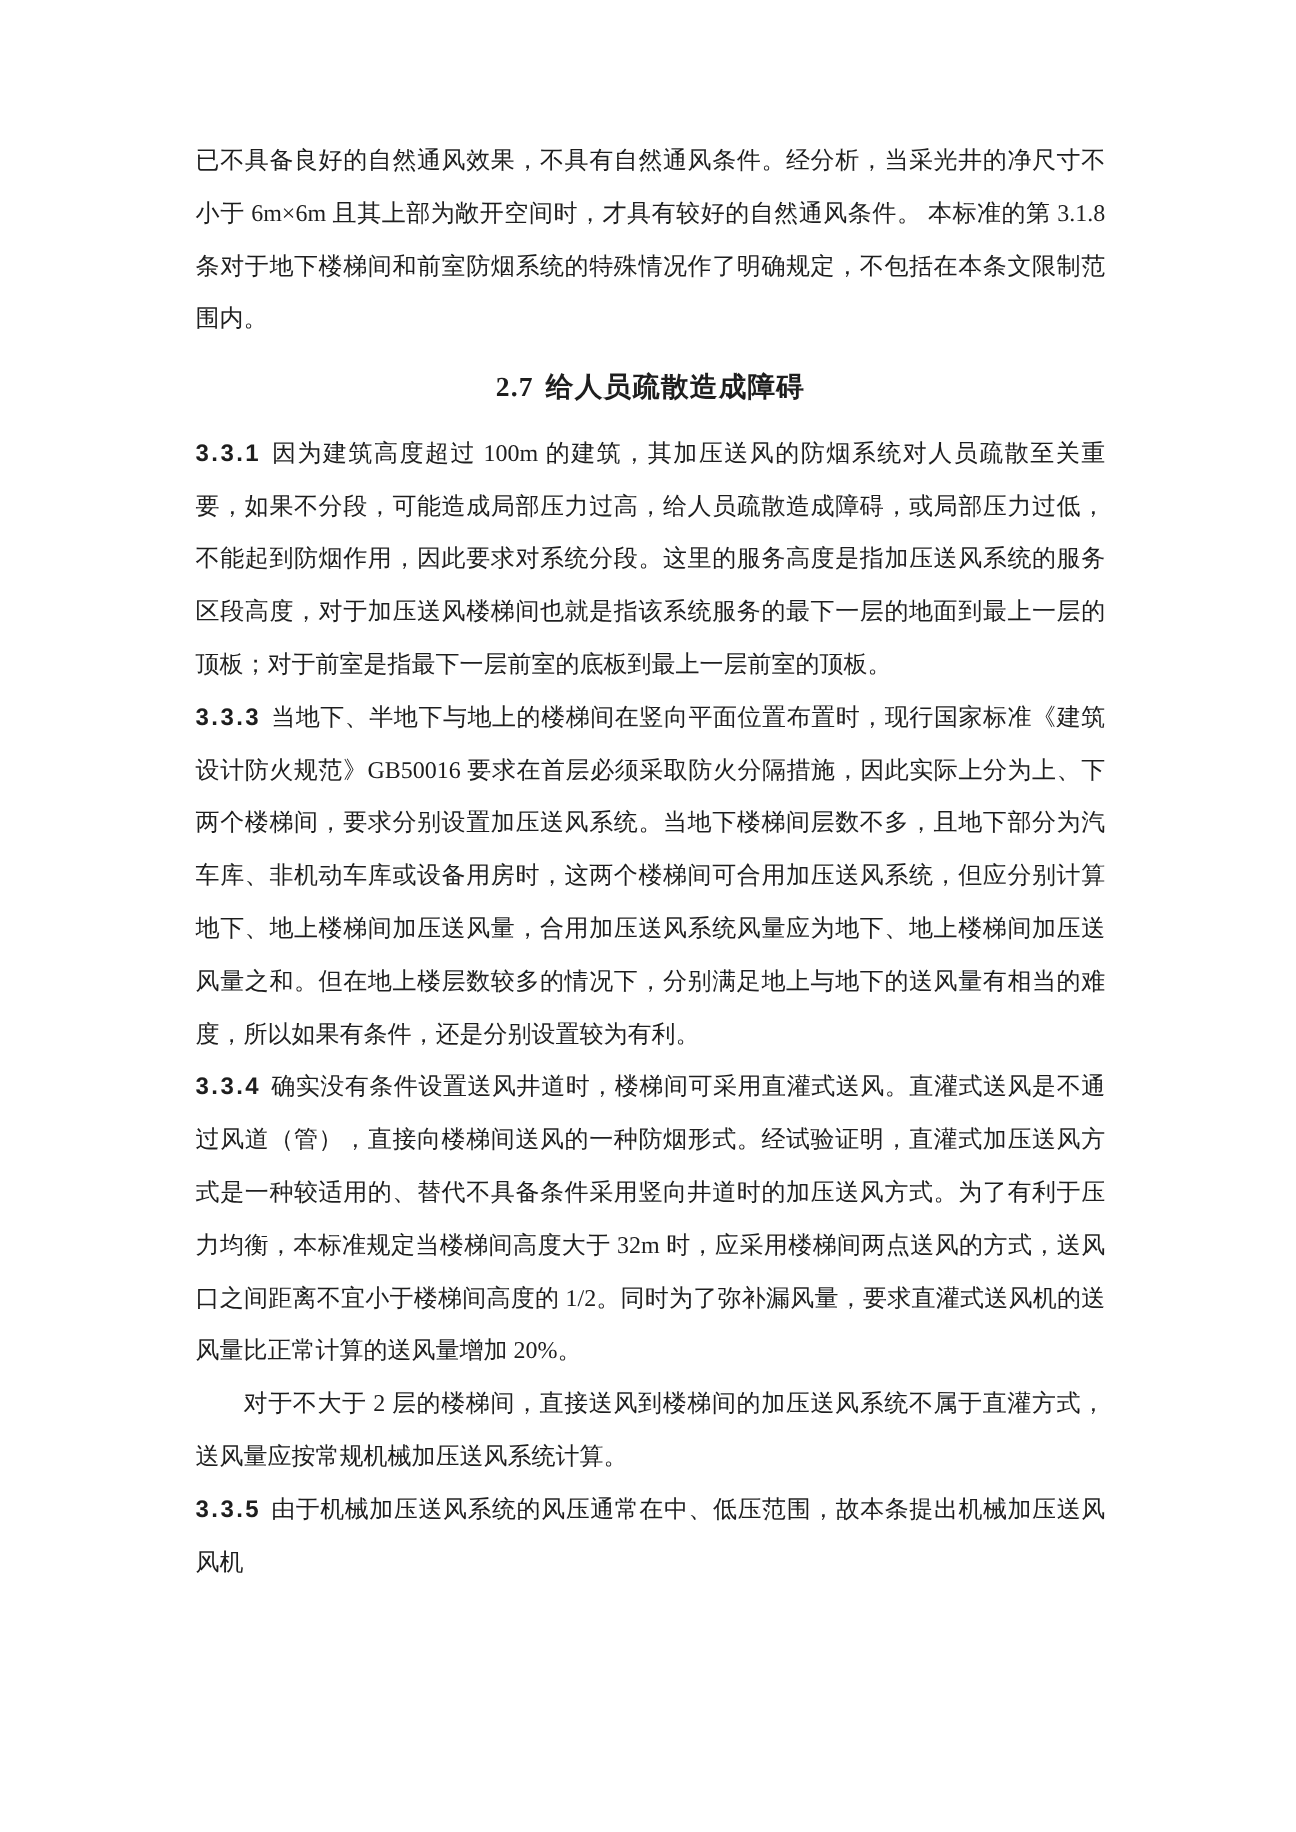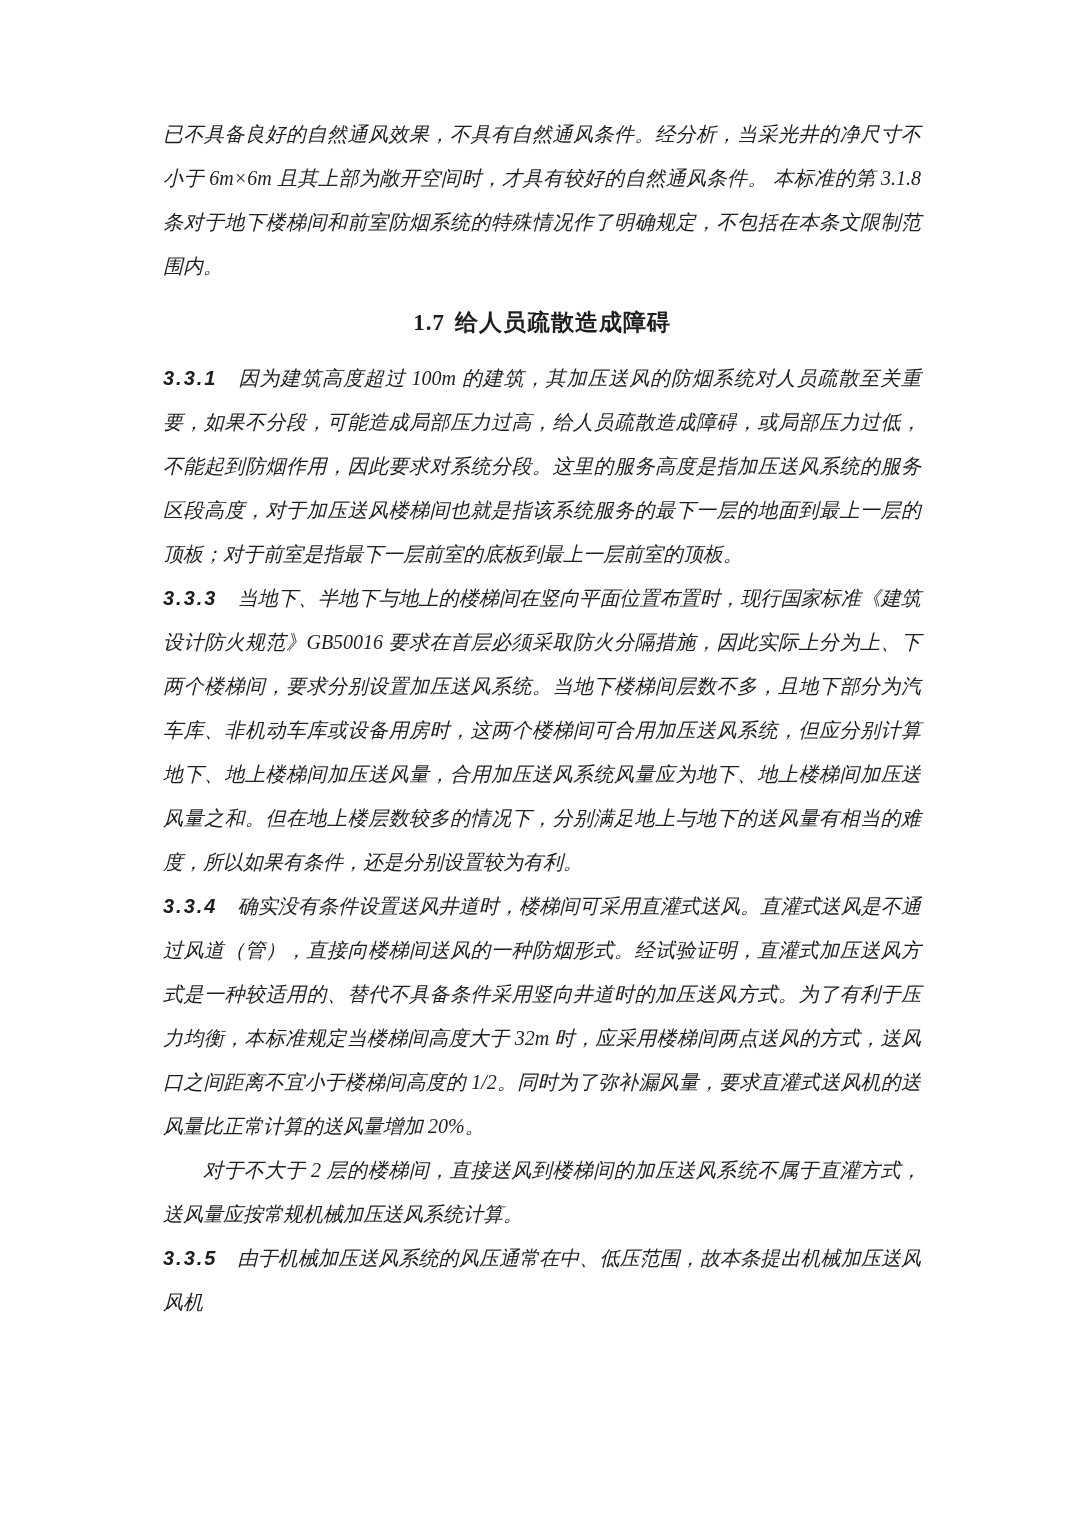--- a/index.html
+++ b/index.html
@@ -20,30 +20,29 @@
     left: 163px;
     top: 112px;
     width: 758px;
     font-size: 20px;
     line-height: 44px;
     text-align: justify;
   }
   .para {
     margin: 0;
     padding: 0;
-    font-style: italic;
   }
   .para.indent {
     text-indent: 2em;
   }
   .pnum {
     font-family: "Liberation Sans", "DejaVu Sans", sans-serif;
     font-weight: 700;
     letter-spacing: 2px;
-    margin-right: 20px;
+    margin-right: 8px;
   }
   .heading {
     margin: 13px 0 11px 0;
     font-size: 23px;
     font-weight: 700;
     line-height: 44px;
     text-align: center;
     letter-spacing: 1px;
   }
   .heading-num {
@@ -54,21 +53,21 @@
 </head>
 <body>
 
 <main class="doc">
 
   <p class="para">
     <span>已不具备良好的自然通风效果，不具有自然通风条件。经分析，当采光井的净尺寸不小于 6m×6m 且其上部为敞开空间时，才具有较好的自然通风条件。 本标准的第 3.1.8 条对于地下楼梯间和前室防烟系统的特殊情况作了明确规定，不包括在本条文限制范围内。</span>
   </p>
 
   <h2 class="heading">
-    <span class="heading-num">1.7</span><span>给人员疏散造成障碍</span>
+    <span class="heading-num">2.7</span><span>给人员疏散造成障碍</span>
   </h2>
 
   <p class="para">
     <span class="pnum">3.3.1</span><span>因为建筑高度超过 100m 的建筑，其加压送风的防烟系统对人员疏散至关重要，如果不分段，可能造成局部压力过高，给人员疏散造成障碍，或局部压力过低，不能起到防烟作用，因此要求对系统分段。这里的服务高度是指加压送风系统的服务区段高度，对于加压送风楼梯间也就是指该系统服务的最下一层的地面到最上一层的顶板；对于前室是指最下一层前室的底板到最上一层前室的顶板。</span>
   </p>
 
   <p class="para">
     <span class="pnum">3.3.3</span><span>当地下、半地下与地上的楼梯间在竖向平面位置布置时，现行国家标准《建筑设计防火规范》GB50016 要求在首层必须采取防火分隔措施，因此实际上分为上、下两个楼梯间，要求分别设置加压送风系统。当地下楼梯间层数不多，且地下部分为汽车库、非机动车库或设备用房时，这两个楼梯间可合用加压送风系统，但应分别计算地下、地上楼梯间加压送风量，合用加压送风系统风量应为地下、地上楼梯间加压送风量之和。但在地上楼层数较多的情况下，分别满足地上与地下的送风量有相当的难度，所以如果有条件，还是分别设置较为有利。</span>
   </p>
 

